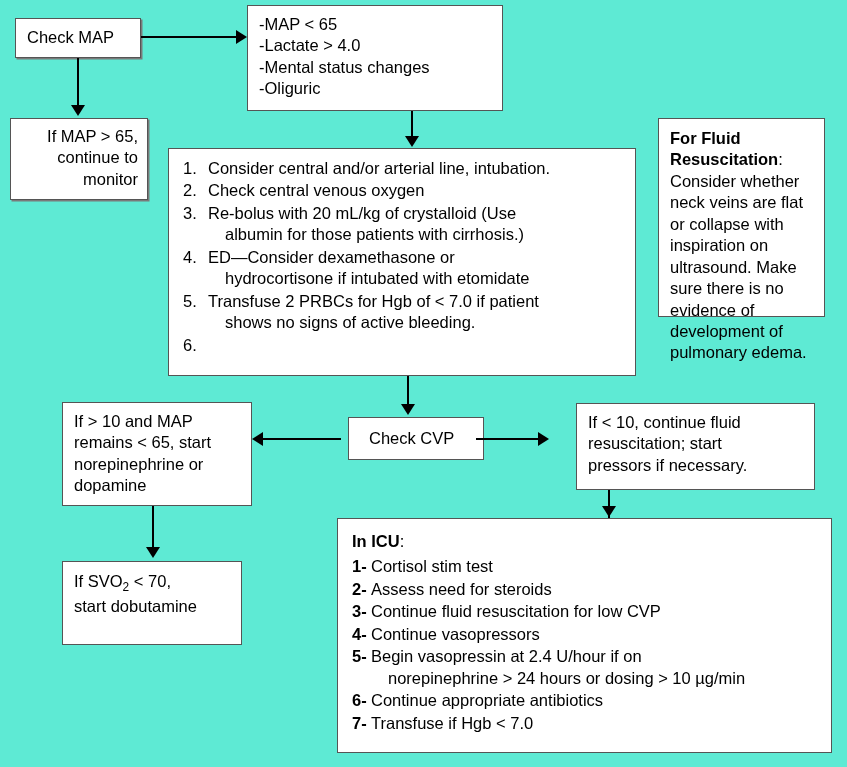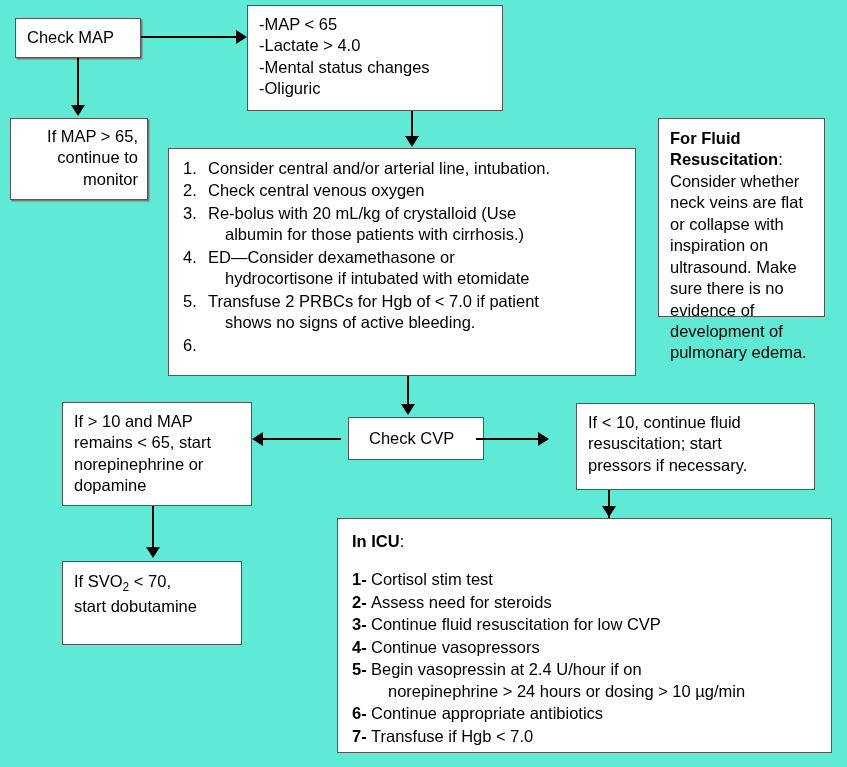--- a/index.html
+++ b/index.html
@@ -188,21 +188,21 @@
 
   <div class="node" style="left:62px; top:561px; width:180px; height:84px;">
     <div class="pad" style="padding-top:9px;">
       <div class="plain-line"><span>If SVO</span><sub>2</sub><span> &lt; 70,</span></div>
       <div class="plain-line">start dobutamine</div>
     </div>
   </div>
 
   <div class="node" style="left:337px; top:518px; width:495px; height:235px;">
     <div class="pad" style="padding:12px 8px 6px 14px;">
-      <div style="margin-bottom:17px;">
+      <div style="margin-bottom:4px;">
         <span class="bold">In ICU</span><span>:</span>
       </div>
       <ul class="icu-list">
         <li>
           <span class="num"><span>1</span><span class="dash">-</span></span>
           <span>Cortisol stim test</span>
         </li>
         <li>
           <span class="num"><span>2</span><span class="dash">-</span></span>
           <span>Assess need for steroids</span>

